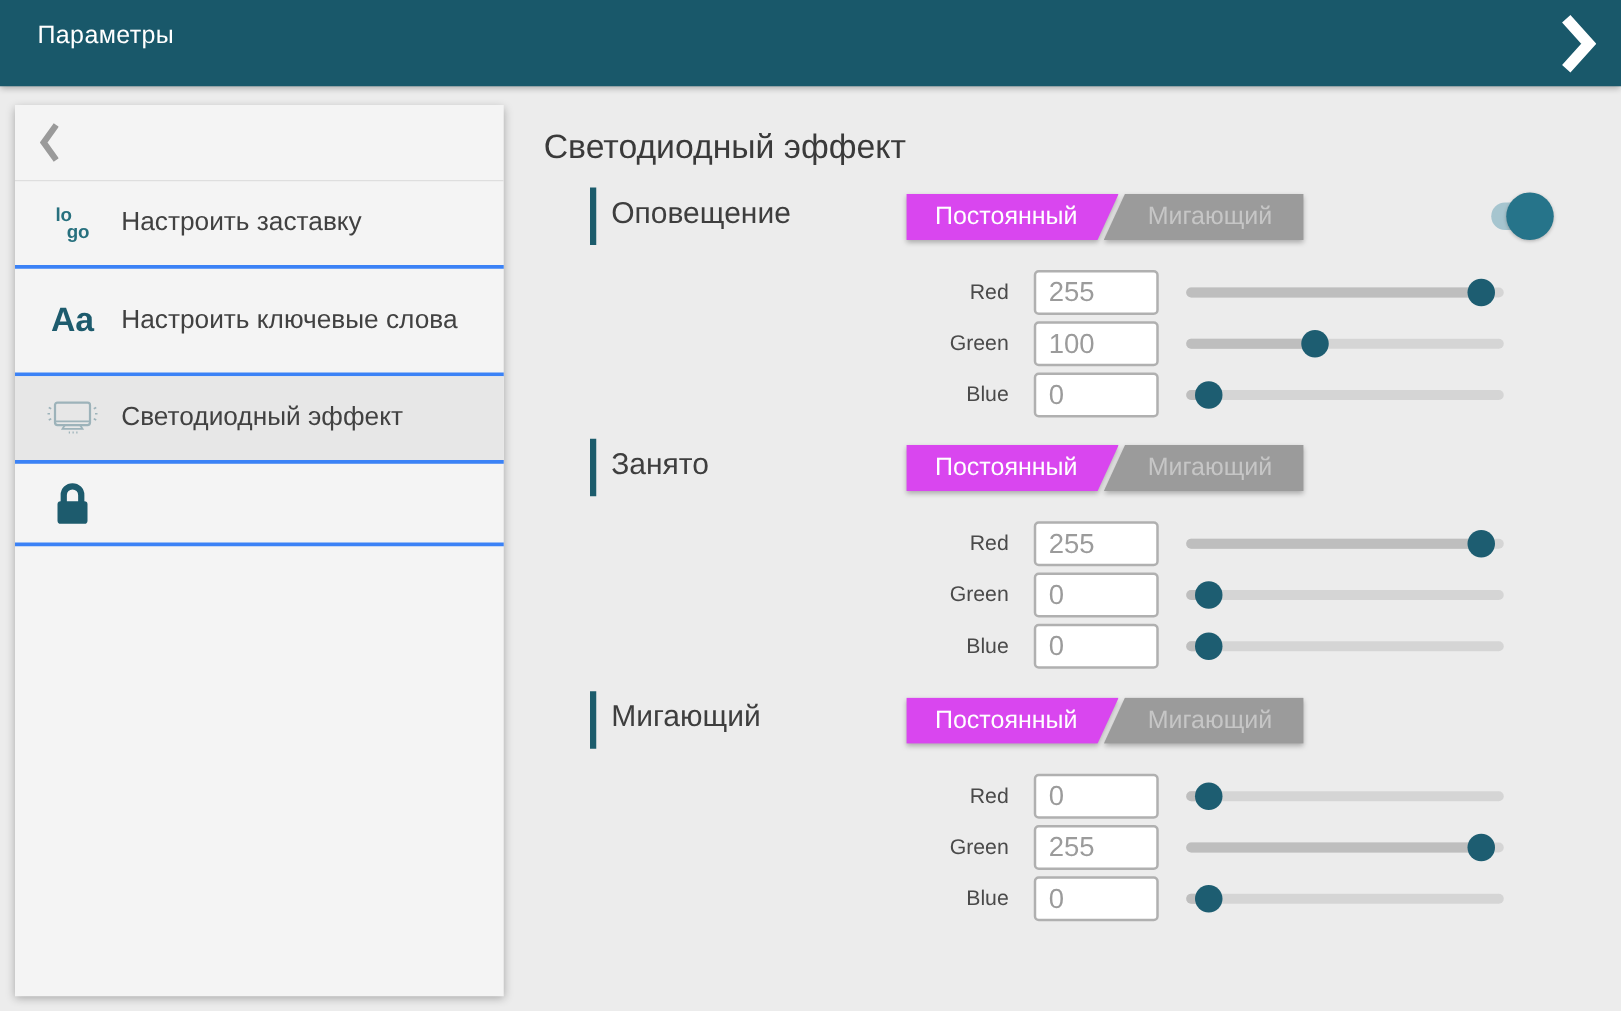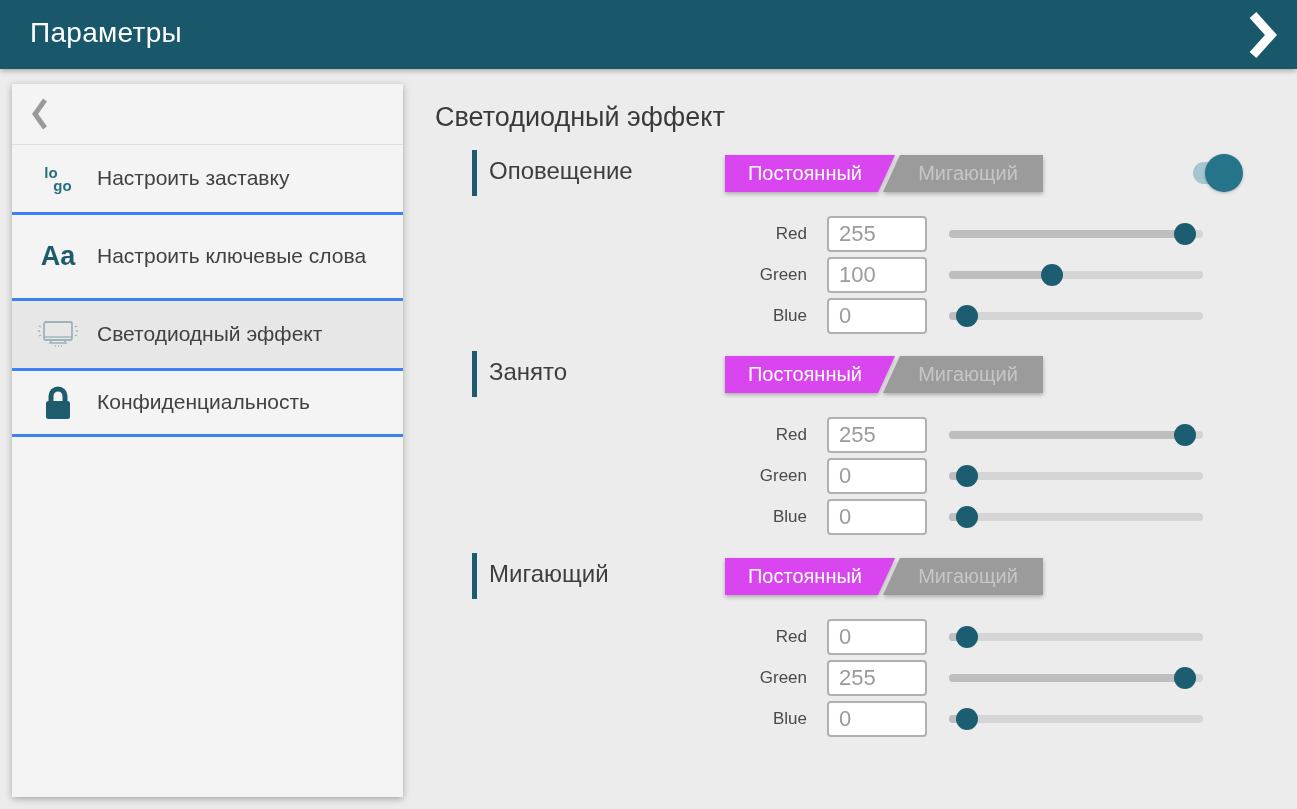--- a/index.html
+++ b/index.html
@@ -5,21 +5,21 @@
   * { box-sizing: border-box; margin: 0; padding: 0; }
   html,body { width:1297px; height:809px; overflow:hidden; }
   body {
     font-family: "Liberation Sans", "DejaVu Sans", sans-serif;
     background:#ECECEC; position:relative;
   }
 
   
   .header{position:absolute;top:0;left:0;width:1297px;height:69px;background:#19586A;
           box-shadow:0 2px 5px rgba(0,0,0,.28);z-index:30;}
-  .header-title{position:absolute;left:30px;top:17px;font-size:28px;color:#FFFFFF;letter-spacing:.3px;}
+  .header-title{position:absolute;left:30px;top:17px;font-size:20px;color:#FFFFFF;letter-spacing:.3px;}
   .header-collapse{position:absolute;right:20px;top:11px;width:30px;height:48px;cursor:pointer;}
 
   
   .sidebar{position:absolute;left:12px;top:84px;width:391px;height:713px;background:#F4F4F4;
            box-shadow:0 2px 7px rgba(0,0,0,.30);z-index:10;}
   .back-row{height:61px;display:flex;align-items:center;padding-left:20px;border-bottom:1px solid #DEDEDE;}
   .side-item{display:flex;align-items:center;padding:0 14px 0 20px;border-bottom:3px solid #3b82f6;}
   .side-item.sel{background:#E7E7E7;}
   .icon-box{width:52px;min-width:52px;display:flex;justify-content:center;align-items:center;}
   .side-label{margin-left:13px;font-size:21px;color:#414141;line-height:1.25;}
@@ -112,21 +112,20 @@
     <div class="side-label">Светодиодный эффект</div>
   </div>
 
   <div class="side-item h66">
     <div class="icon-box">
       <svg width="30" height="36" viewBox="0 0 30 36">
         <path d="M8 17 v-6 a7 7 0 0 1 14 0 v6" fill="none" stroke="#1D5B6D" stroke-width="5"></path>
         <rect x="3" y="16" width="24" height="18" rx="2.5" fill="#1D5B6D"></rect>
       </svg>
     </div>
-    <div class="side-label">Конфиденциальность</div>
   </div>
 
 </div>
 
 <div class="main">
   <div class="main-title">Светодиодный эффект</div>
 
   <div class="section" id="sec0">
     <div class="sec-bar"></div>
     <div class="sec-name">Оповещение</div>

